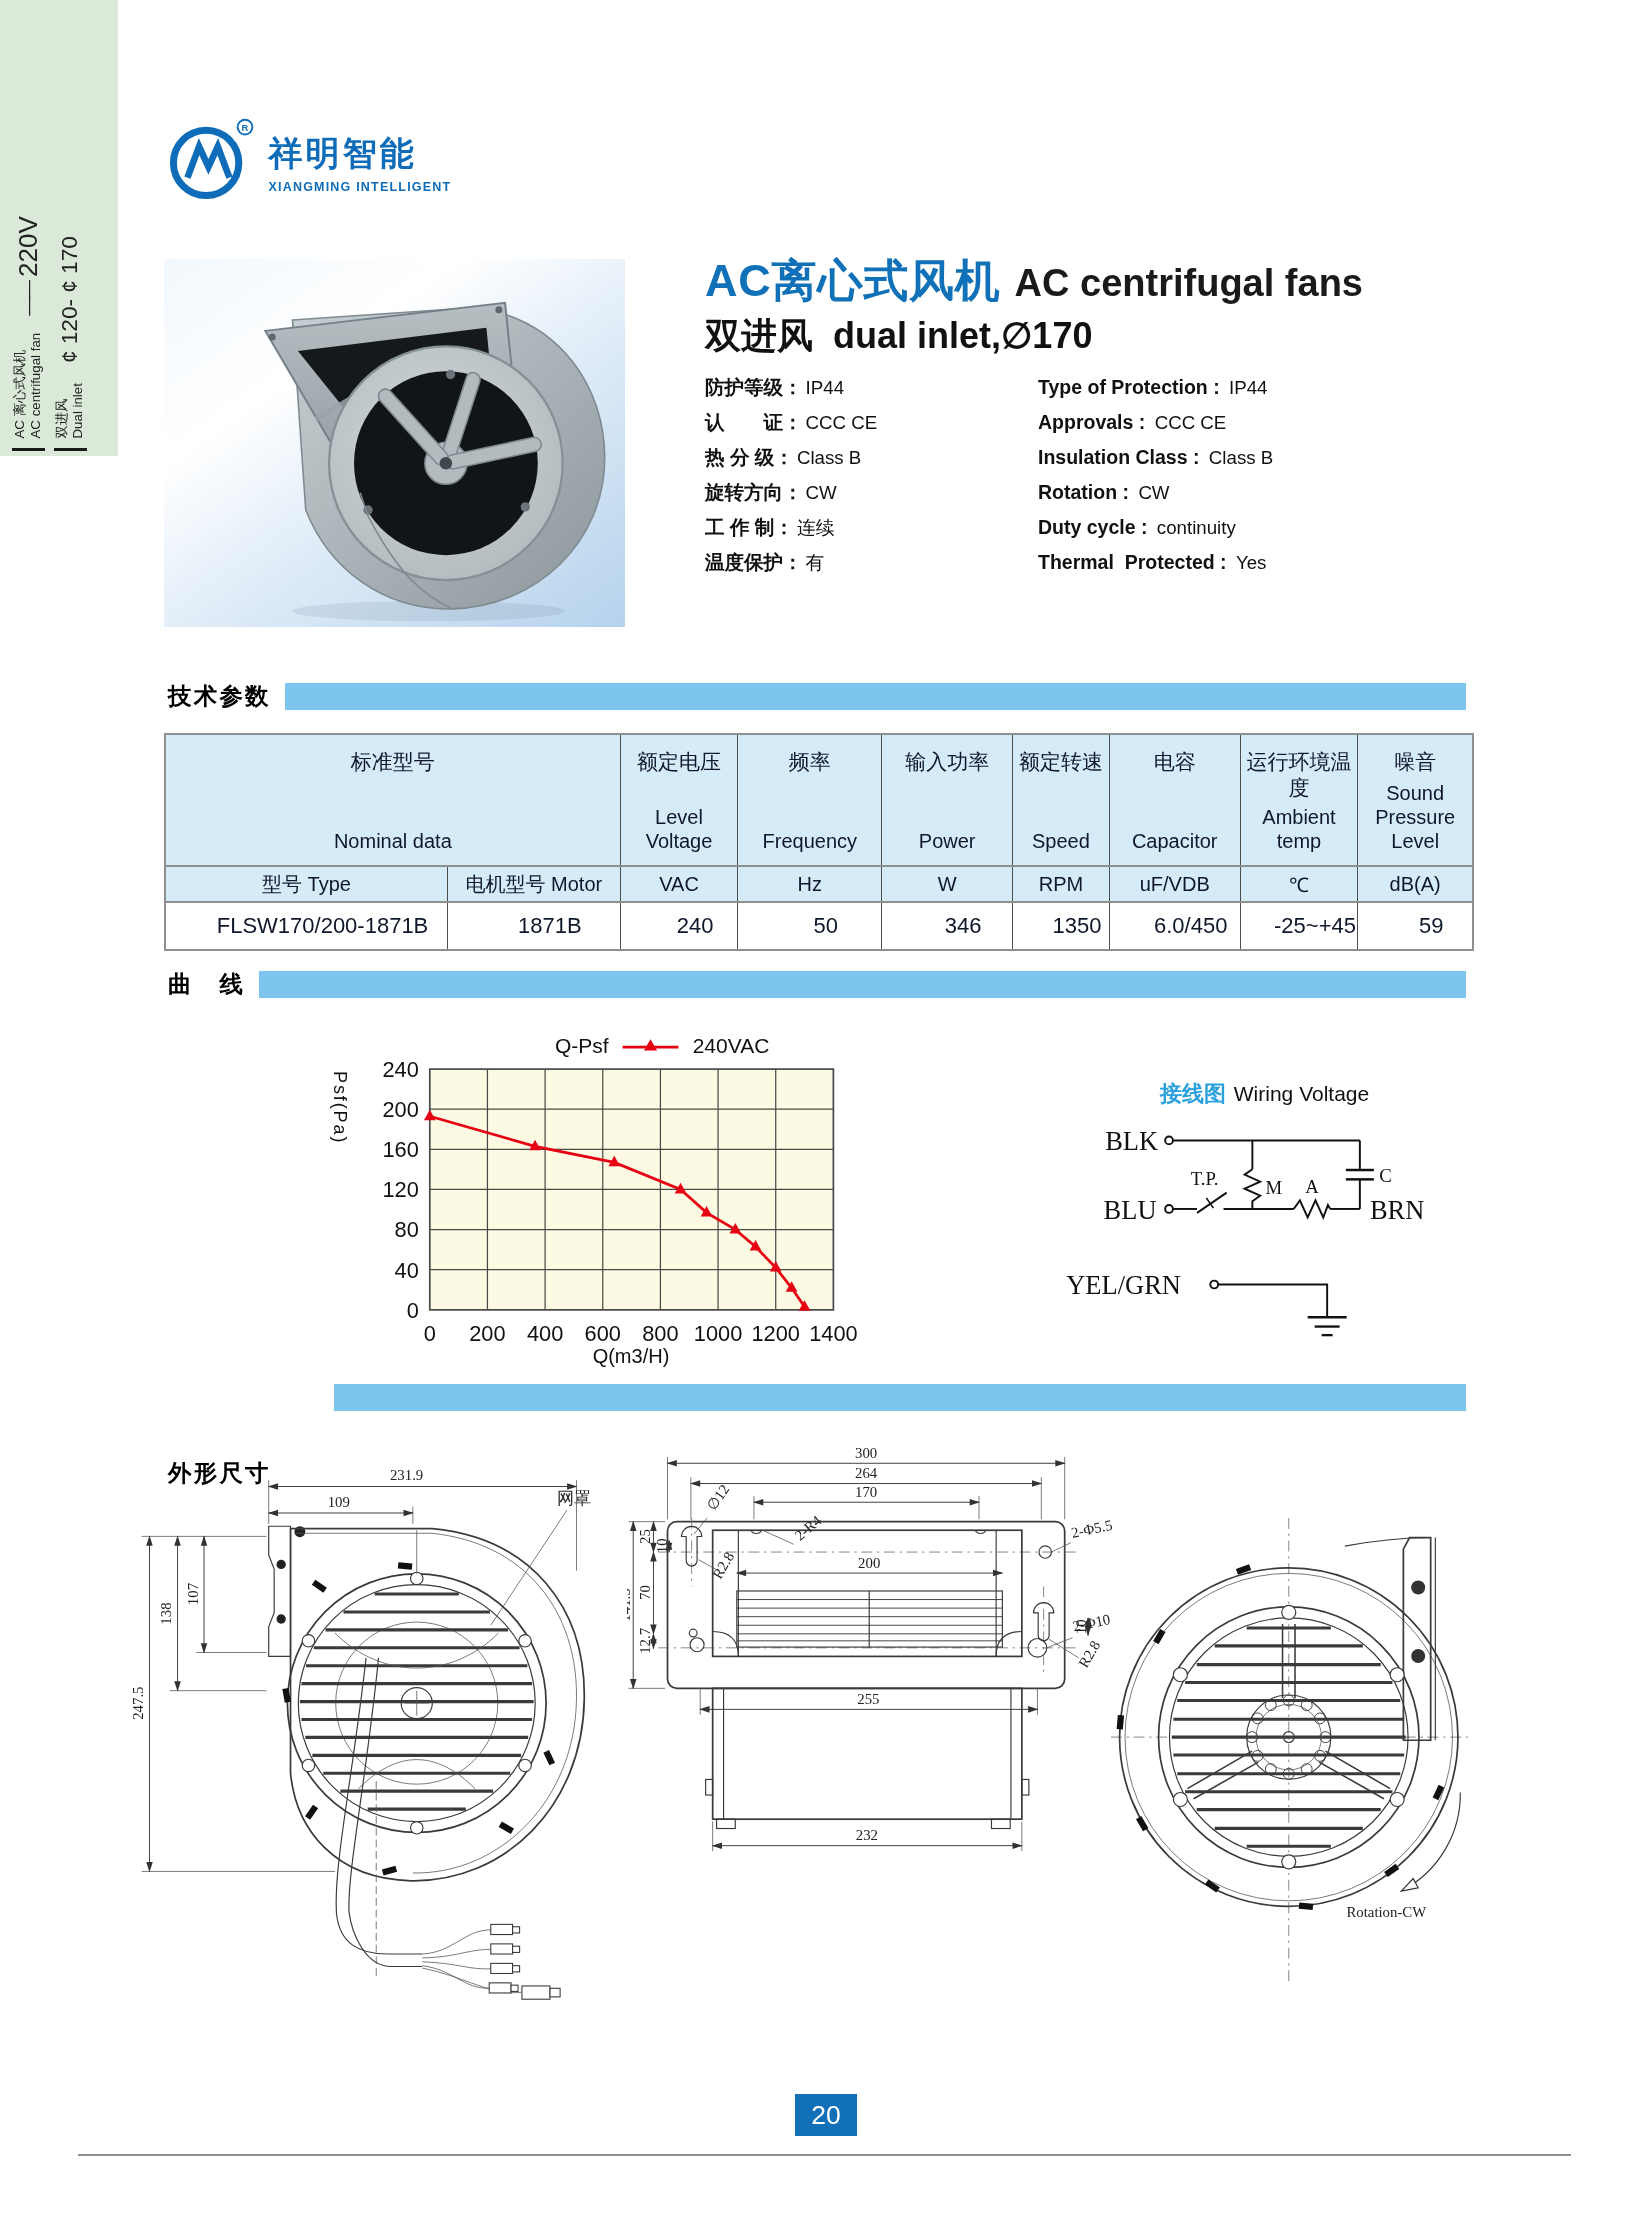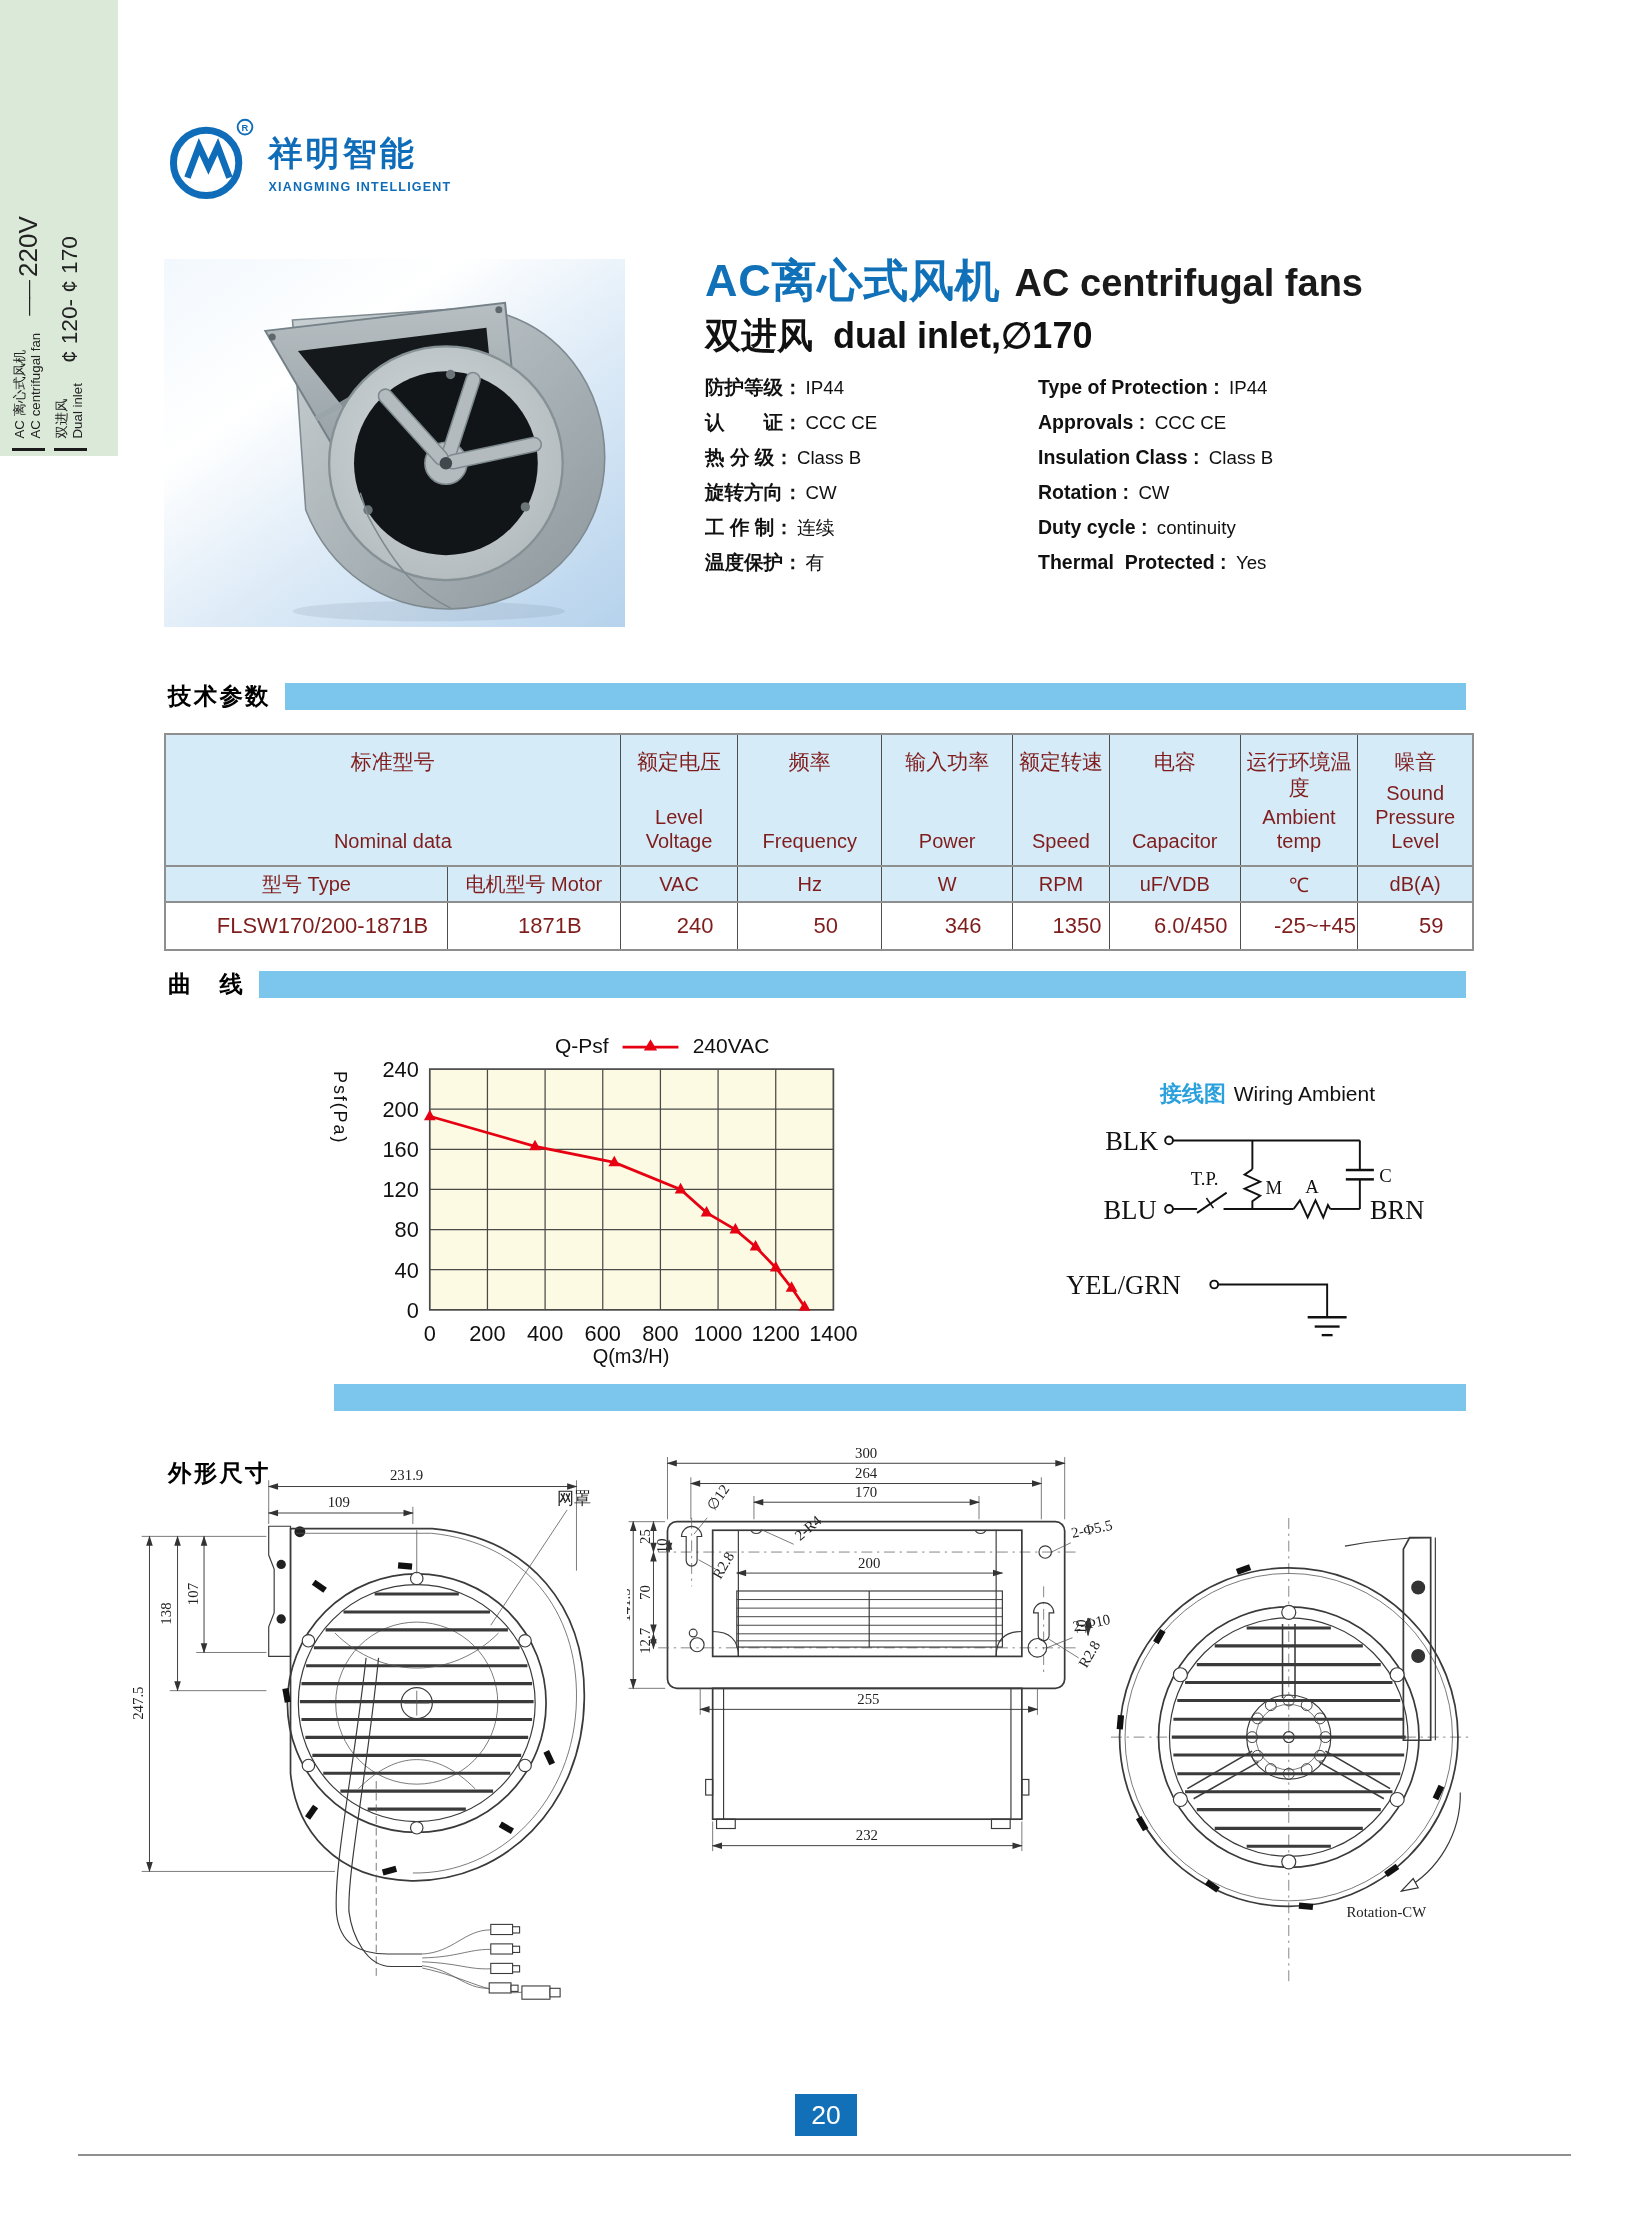--- a/index.html
+++ b/index.html
@@ -47,21 +47,21 @@
   .spec-en .val { font-size:18.7px; margin-left:9.4px; }
 
   
   .sec-title { position:absolute; font-size:23.4px; font-weight:bold; color:#000; line-height:27px; letter-spacing:2.3px; }
   .sec-bar { position:absolute; height:27px; background:#7cc6ee; }
 
   
   #spec-table { position:absolute; left:164px; top:733px; width:1310px; border-collapse:collapse; table-layout:fixed; }
   #spec-table td { border-left:1.6px solid #4e4e4e; border-right:1.6px solid #4e4e4e;
                    border-top:2.3px solid #8f8f8f; border-bottom:2.3px solid #8f8f8f;
-                   text-align:center; vertical-align:middle; color:#7f1d1d; }
+                   text-align:center; vertical-align:middle; color:#0f172a; }
   #spec-table { border:2.3px solid #8f8f8f; }
   .th-blue { background:#d6ebf8; }
   .hcell { height:130px; display:flex; flex-direction:column; justify-content:space-between;
            align-items:center; padding:14px 1.6px 12.5px; }
   .hcell .cn { font-size:21px; line-height:26px; }
   .hcell .en { font-size:20px; line-height:24px; }
   .unit-row td { height:36px; font-size:20px; }
   .data-row td { height:48px; font-size:22px; background:#fff;padding-left:32px; }
 
   
@@ -401,21 +401,21 @@
     <path d="M503.2,269.5 L510.7,283 L495.7,283 Z" fill="#e60012" data-interactable="false"></path>
     <path d="M529.1,291.3875 L536.6,304.8875 L521.6,304.8875 Z" fill="#e60012" data-interactable="false"></path>
     <path d="M555,318.425 L562.5,331.925 L547.5,331.925 Z" fill="#e60012" data-interactable="false"></path>
     <path d="M575.35,344.175 L582.85,357.675 L567.85,357.675 Z" fill="#e60012" data-interactable="false"></path>
     <path d="M592,368.6375 L599.5,382.1375 L584.5,382.1375 Z" fill="#e60012" data-interactable="false"></path>
   </svg>
 <div id="xlabel" class="abs" data-interactable="false">Q(m3/H)</div>
 
 <div id="wiring-title" class="abs" data-interactable="false">
   <span class="cn" data-interactable="false">接线图</span>
-  <span class="en" data-interactable="false">Wiring Ambient</span>
+  <span class="en" data-interactable="false">Wiring Voltage</span>
 </div>
 <svg id="wiring-svg" width="405" height="287" viewBox="0 0 520 368" data-interactable="false">
   <text class="lead" x="58" y="115" data-interactable="false">BLK</text>
   <circle cx="140" cy="103" r="5" fill="#fff" stroke="#111" stroke-width="2.5" data-interactable="false"></circle>
   <line x1="145" y1="103" x2="385" y2="103" stroke="#111" stroke-width="2.5"></line>
   <line x1="247" y1="103" x2="247" y2="140" stroke="#111" stroke-width="2.5"></line>
   <polyline points="247,140 237,147 257,156 237,165 257,174 247,181 247,191" fill="none" stroke="#111" stroke-width="2.5" data-interactable="false"></polyline>
   <text class="sm" x="264" y="172" data-interactable="false">M</text>
   <line x1="385" y1="103" x2="385" y2="140" stroke="#111" stroke-width="2.5"></line>
   <line x1="367" y1="141" x2="403" y2="141" stroke="#111" stroke-width="3.2" data-interactable="false"></line>

